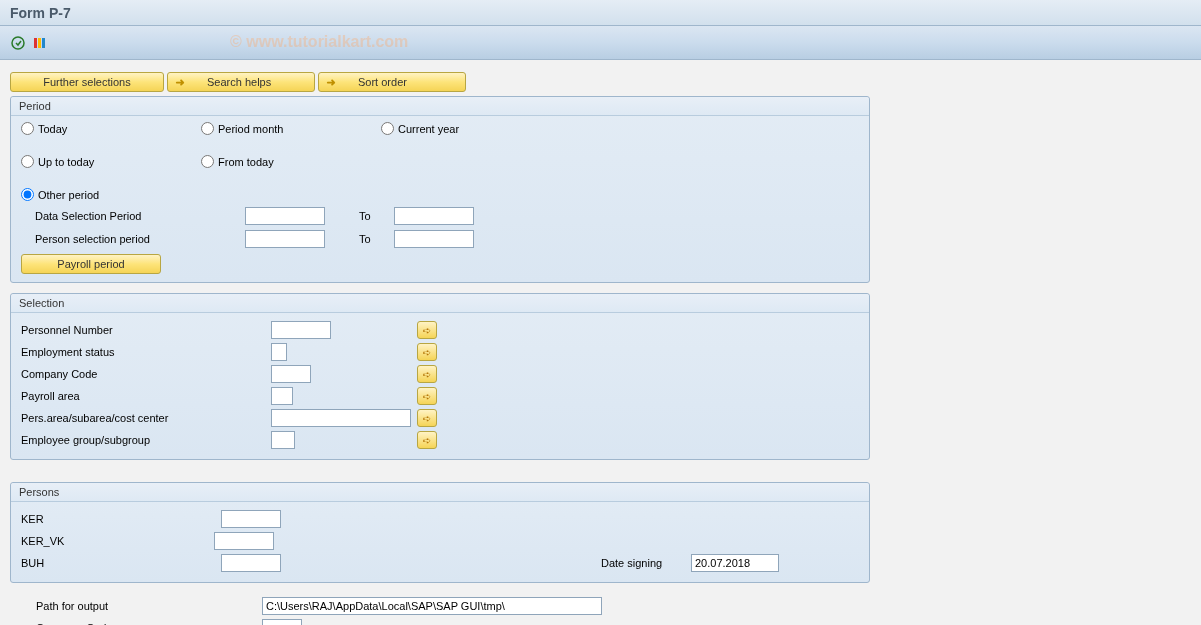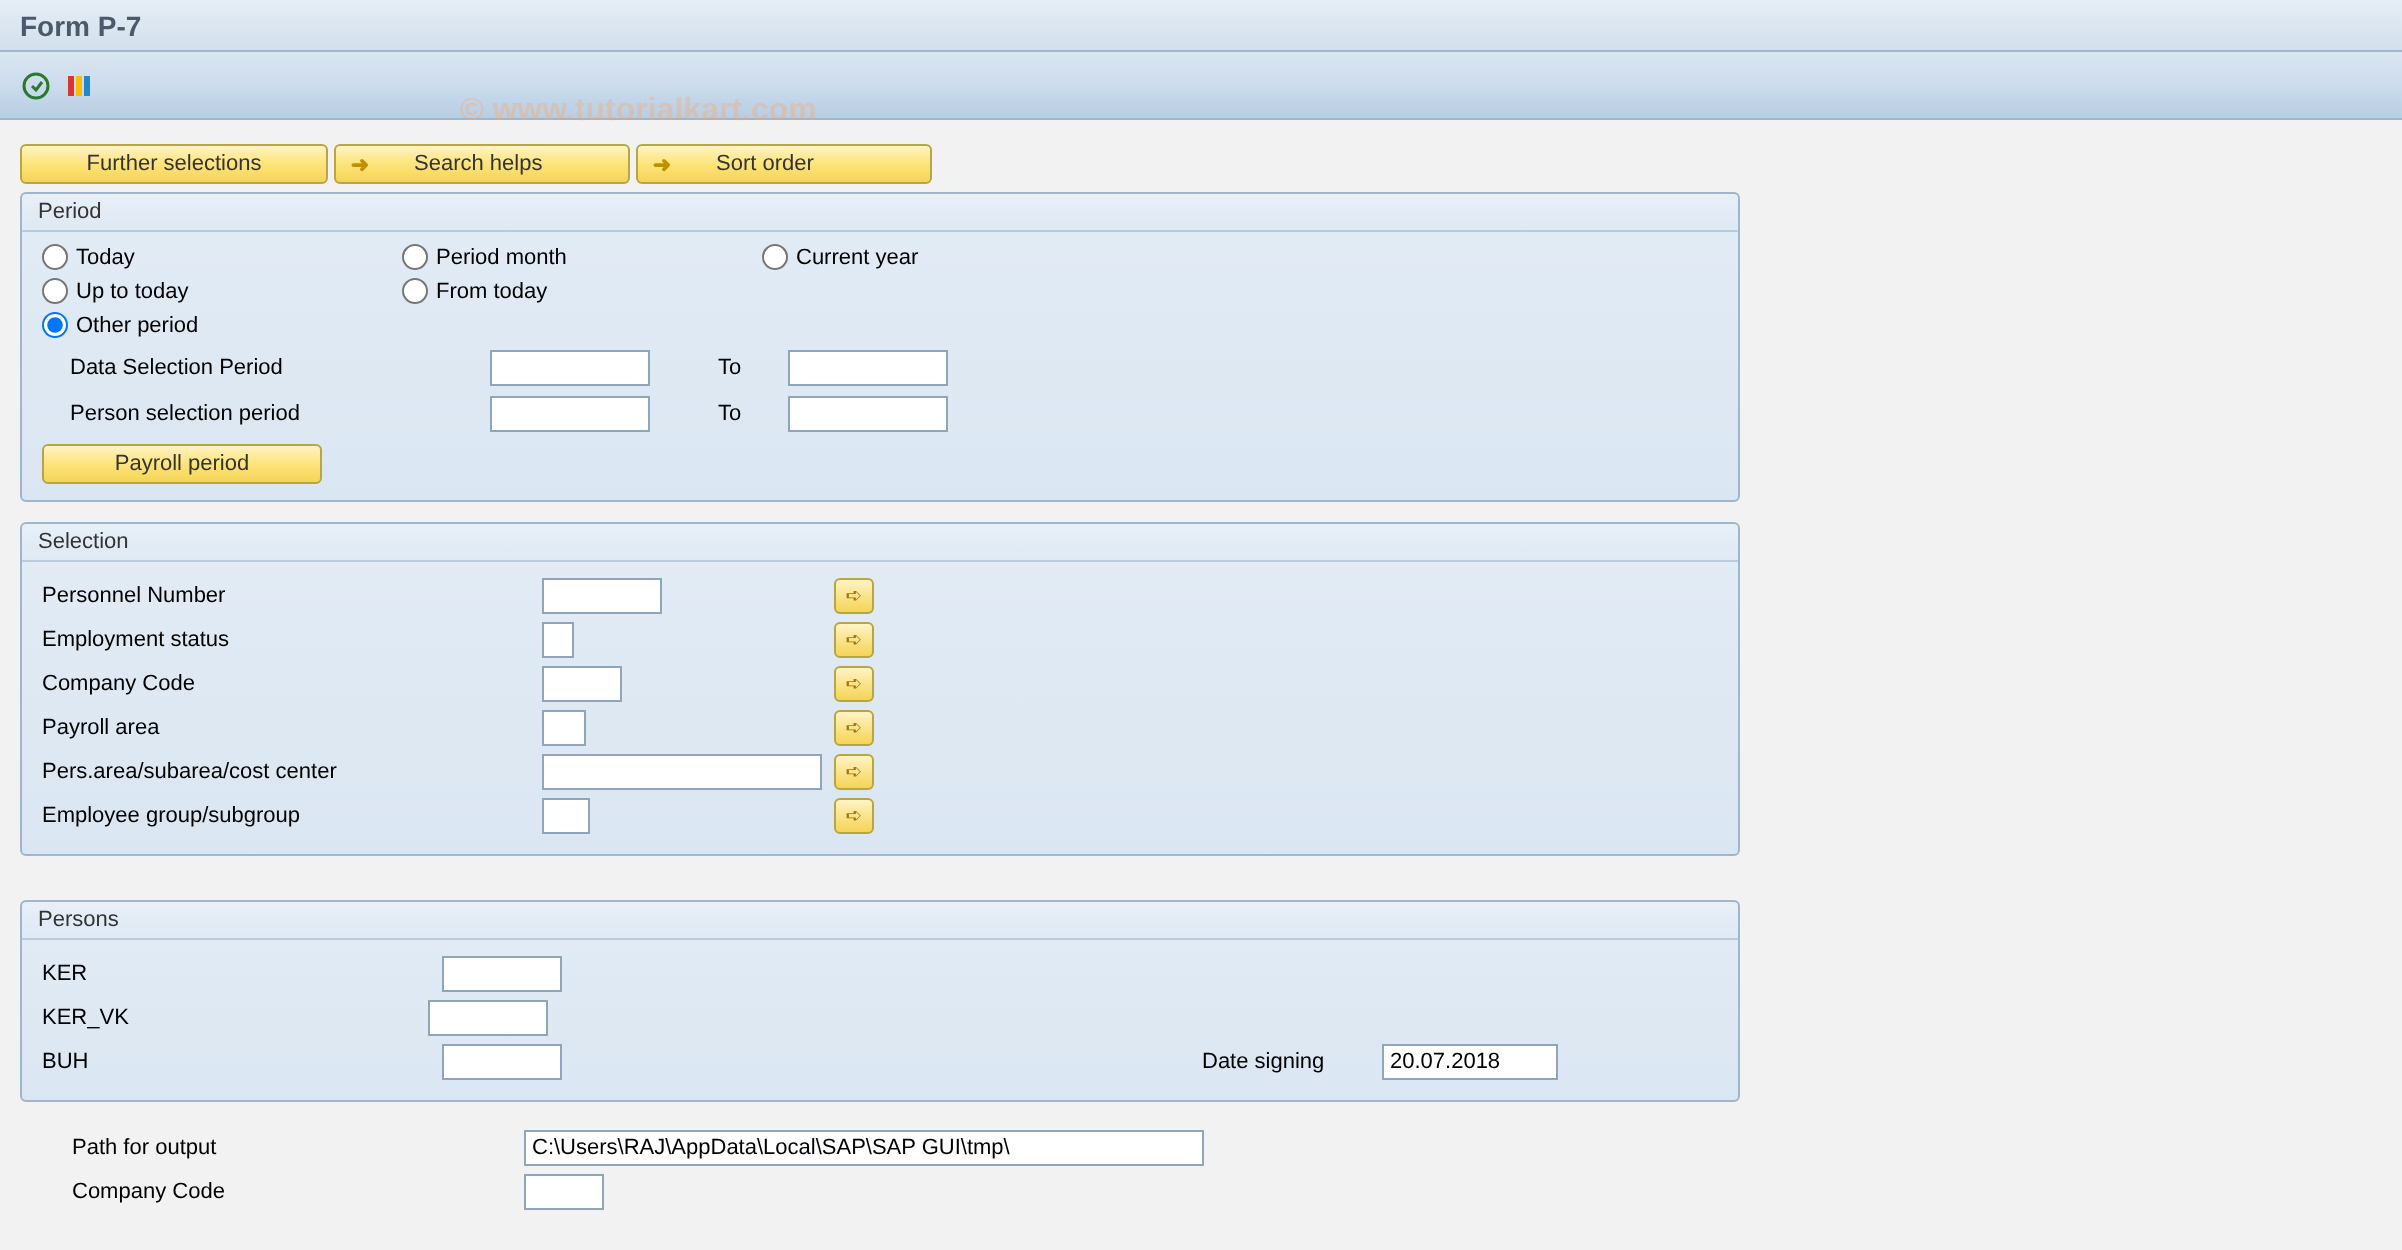--- a/index.html
+++ b/index.html
@@ -34,21 +34,21 @@
     gap: 5px;
     position: relative;
   }
   .tb-icon {
     width: 16px; height: 16px; display:inline-flex; align-items:center; justify-content:center;
     cursor: pointer;
   }
   .watermark {
     position: absolute;
     left: 230px;
-    top: 21px;
+    top: 7px;
     color: rgba(255,165,100,0.35);
     font-size: 16px;
     font-weight: bold;
     pointer-events: none;
   }
   .content {
     padding: 12px 10px;
     background: #f2f2f2;
   }
   .btn-row {
@@ -92,21 +92,21 @@
     border-bottom: 1px solid #b8ccde;
     background: linear-gradient(to bottom, #e8eff7, #dee9f4);
     border-radius: 3px 3px 0 0;
   }
   .group-body {
     padding: 6px 10px 0 10px;
   }
   .radio-grid {
     display: grid;
     grid-template-columns: 180px 180px 180px;
-    row-gap: 4px;
+    row-gap: 20px;
     margin-bottom: 4px;
   }
   .radio-item {
     display: flex;
     align-items: center;
     gap: 4px;
   }
   input[type=radio] {
     width: 13px; height: 13px;
   }

